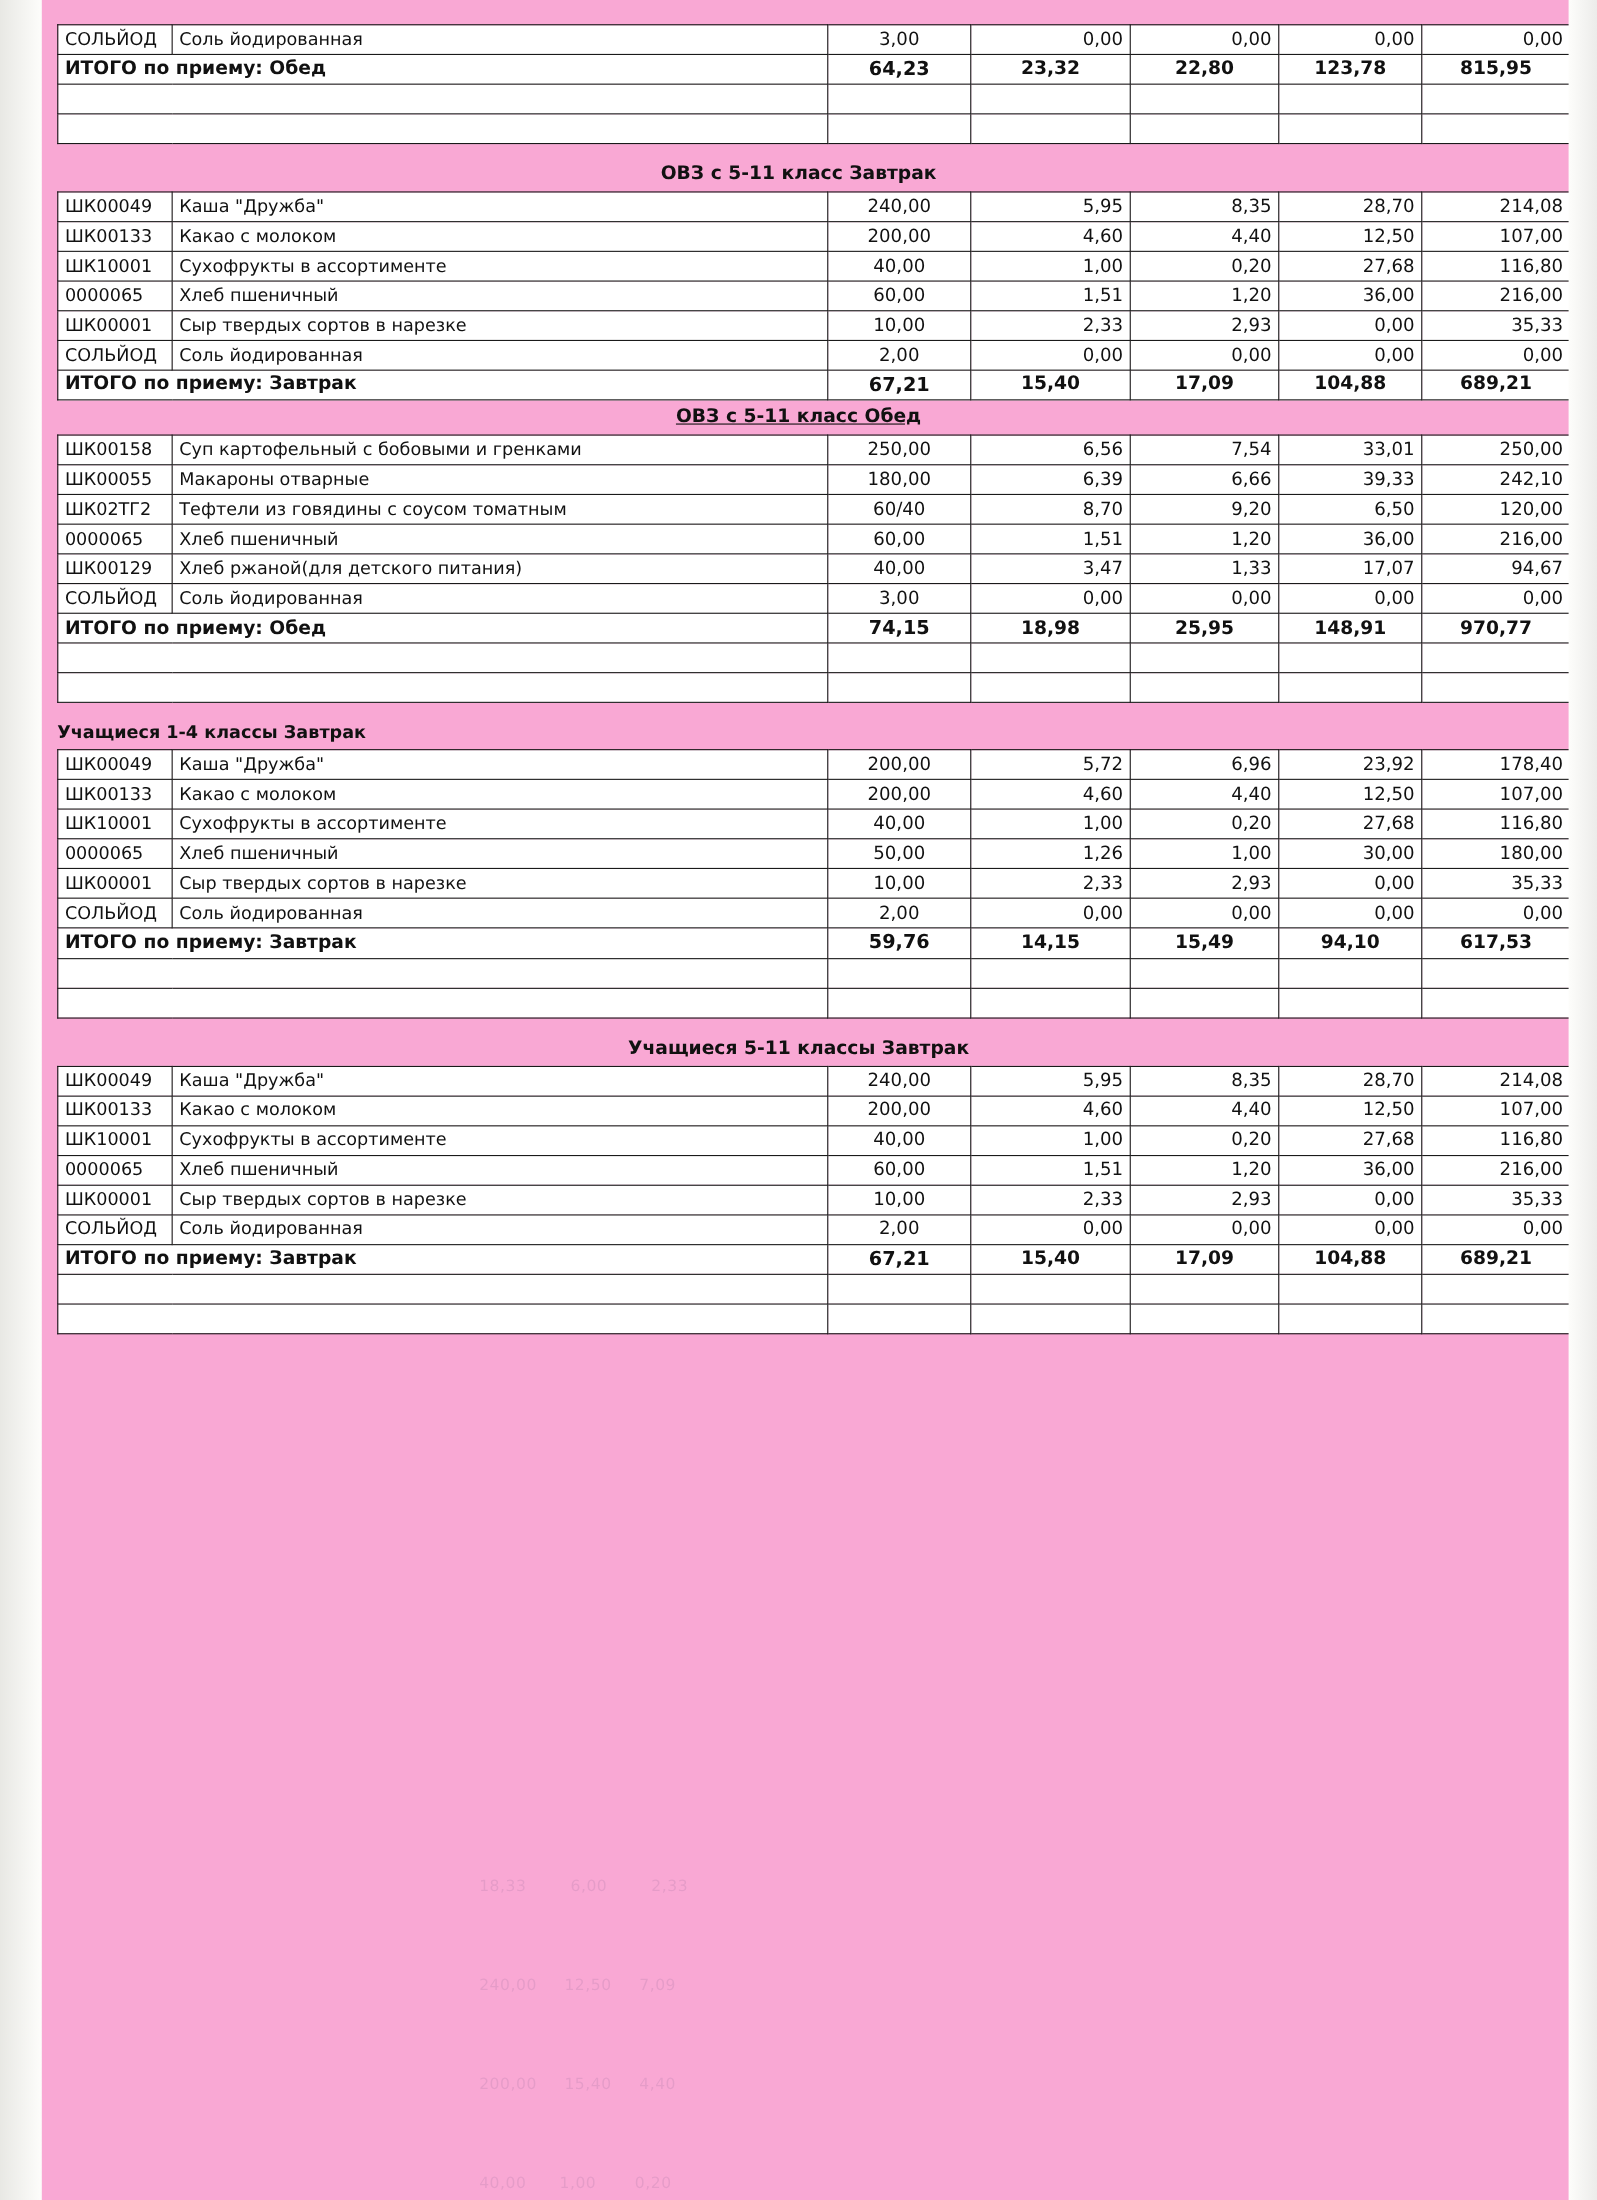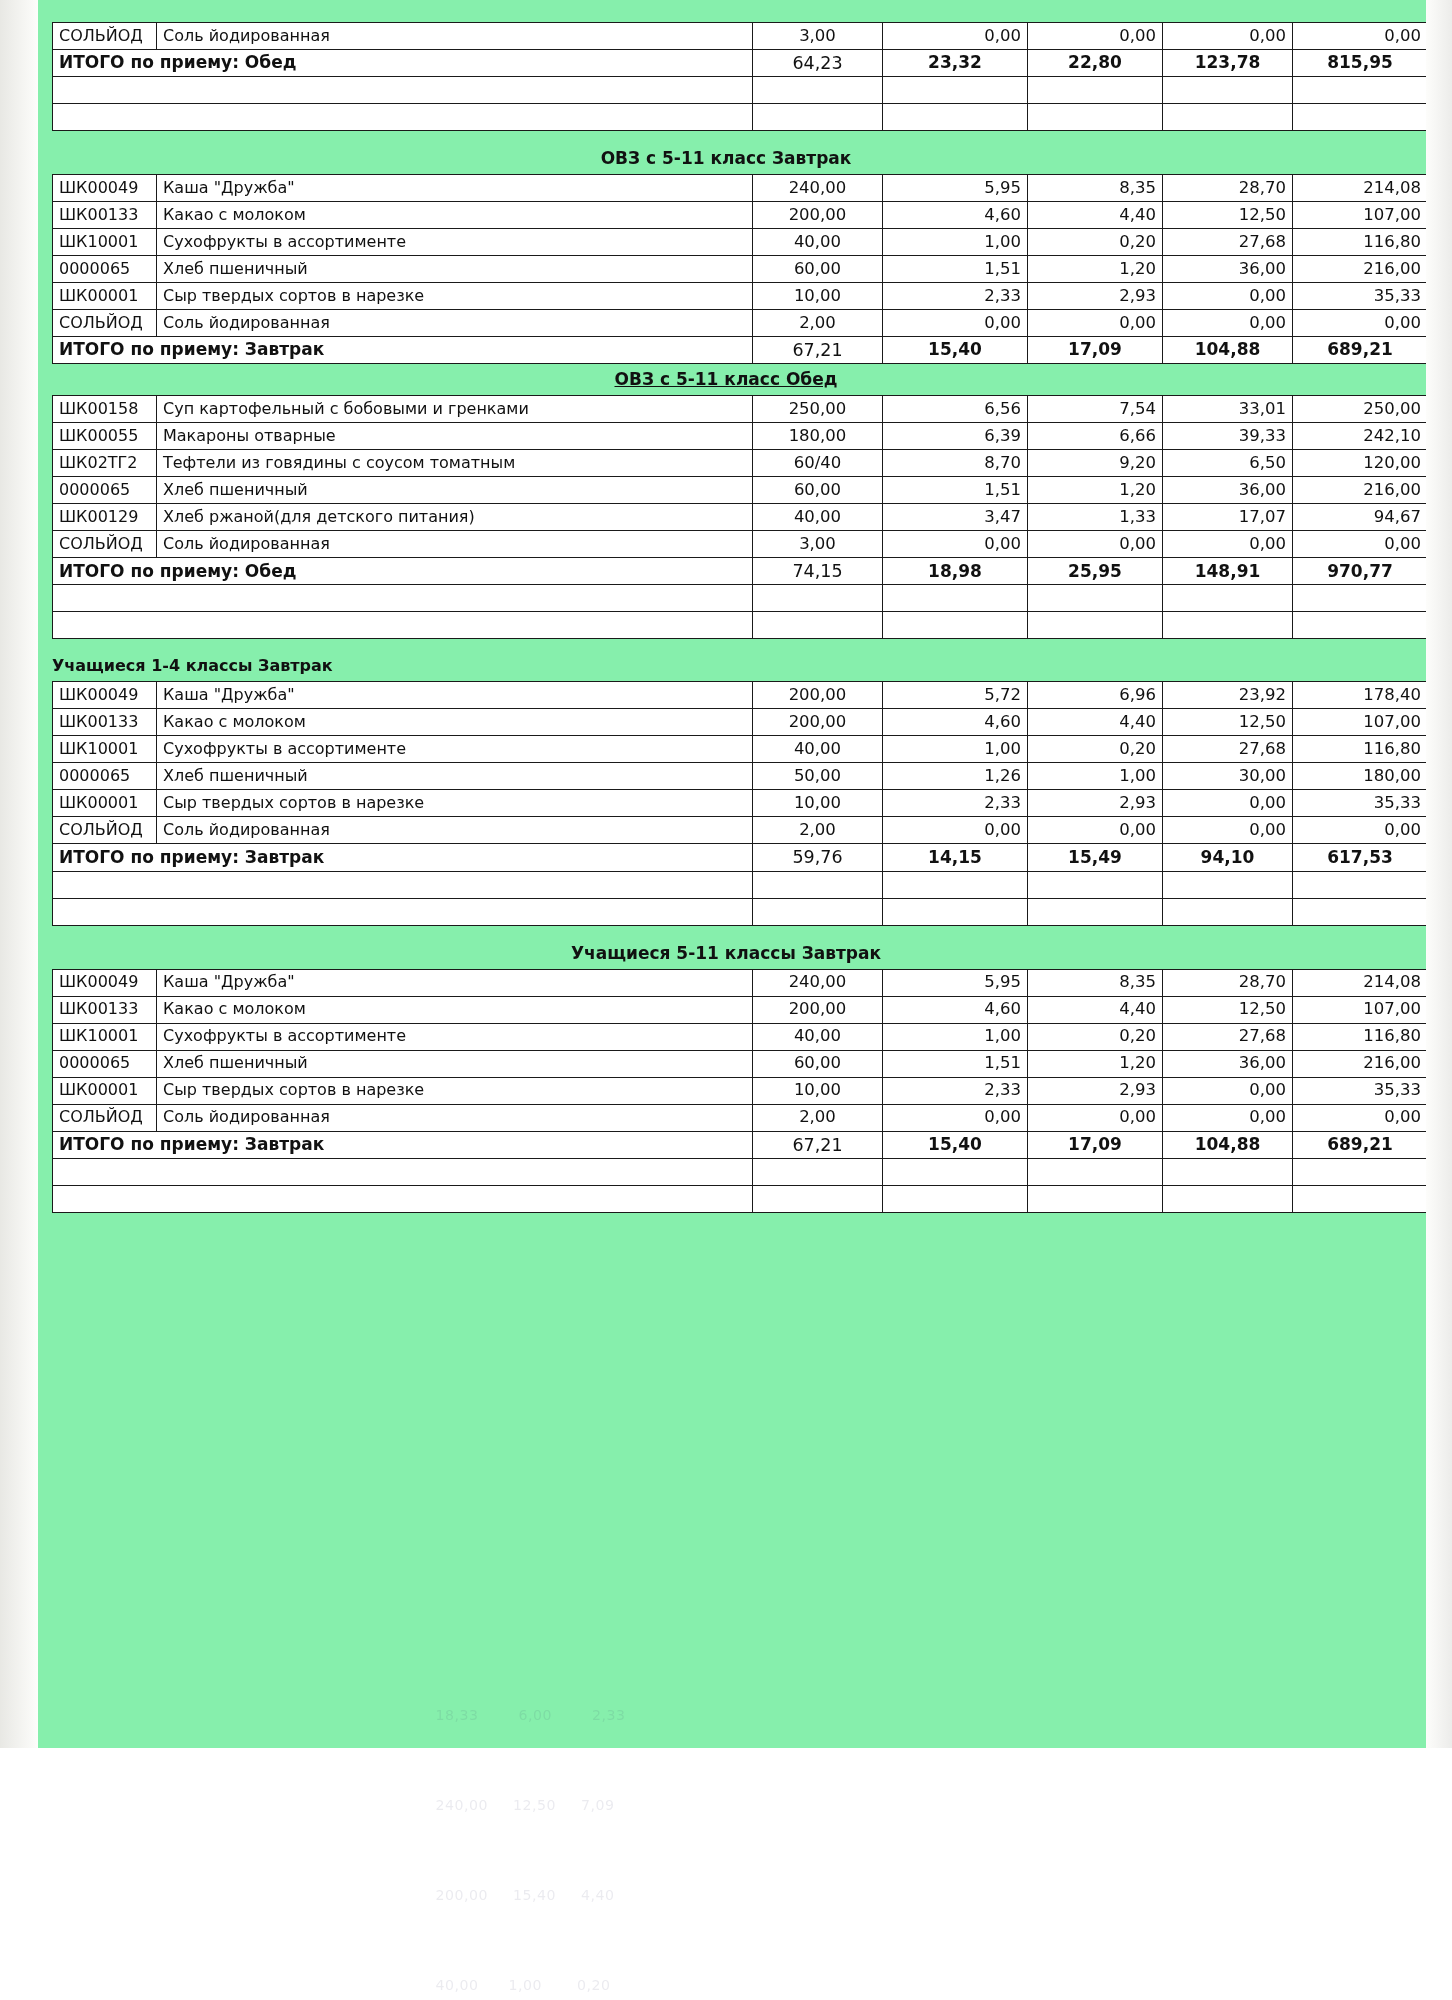--- a/index.html
+++ b/index.html
@@ -12,22 +12,22 @@
     height: 2000px;
     font-family: "DejaVu Sans", sans-serif;
     color: #111;
     position: relative;
     overflow: hidden;
   }
   .page {
     position: absolute;
     left: 0; top: 0;
     width: 1452px;
-    height: 1748px;
-    background: #86efac;
+    height: 2000px;
+    background: #f9a8d4;
   }
   
   .page::before {
     content: "";
     position: absolute;
     left: 0; top: 0; bottom: 0;
     width: 38px;
     background: linear-gradient(to right, #e8e8e4, #fdfdfb);
     pointer-events: none;
   }
@@ -66,21 +66,21 @@
   col.c-b    { width: 145px; }
   col.c-f    { width: 135px; }
   col.c-u    { width: 130px; }
   col.c-k    { width: 135px; }
 
   .code { font-size: 16px; }
   .name { font-size: 16px; }
   .num  { text-align: right; font-size: 16.5px; padding-right: 10px; }
   .qty  { text-align: center; font-size: 16.5px; }
   .total-label { font-weight: bold; font-size: 17px; }
-  .total-num { font-weight: normal; text-align: center; font-size: 17.5px; }
+  .total-num { font-weight: bold; text-align: center; font-size: 17.5px; }
   .total-num-r { font-weight: bold; text-align: center; font-size: 17px; padding-right: 10px;}
   .spacer-block { height: 12px; }
   .blank-row td { height: 24px; }
 
   
   .ghost {
     position: absolute;
     left: 440px;
     top: 1640px;
     width: 880px;

